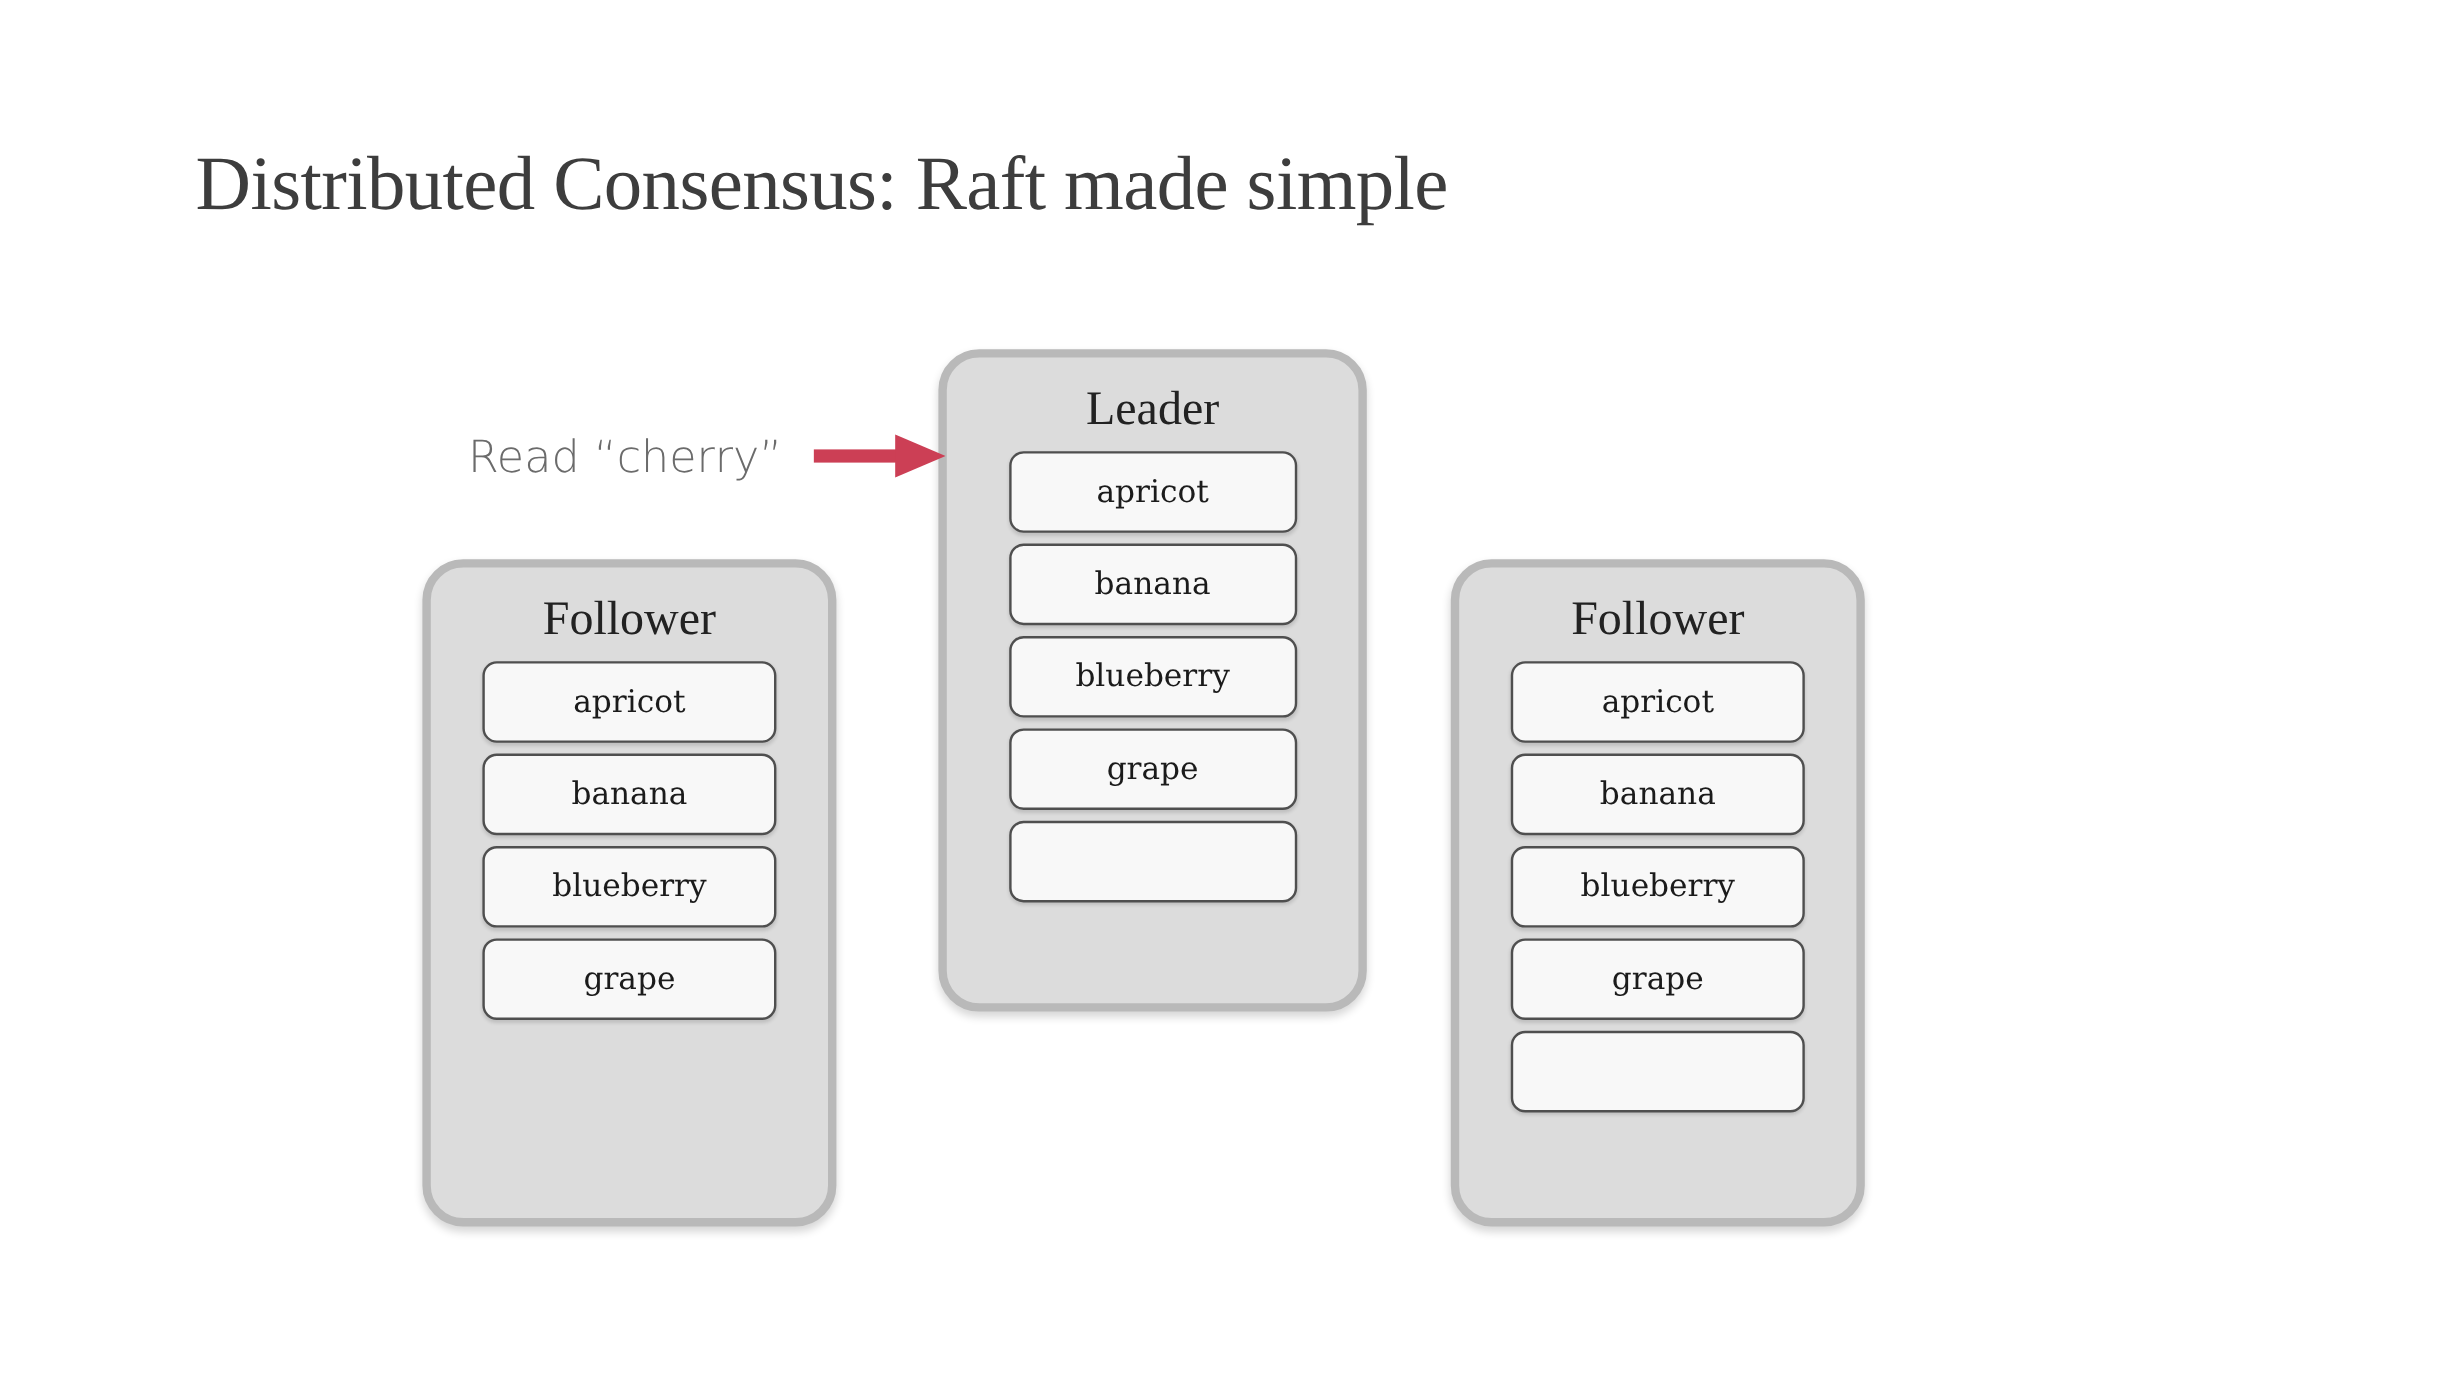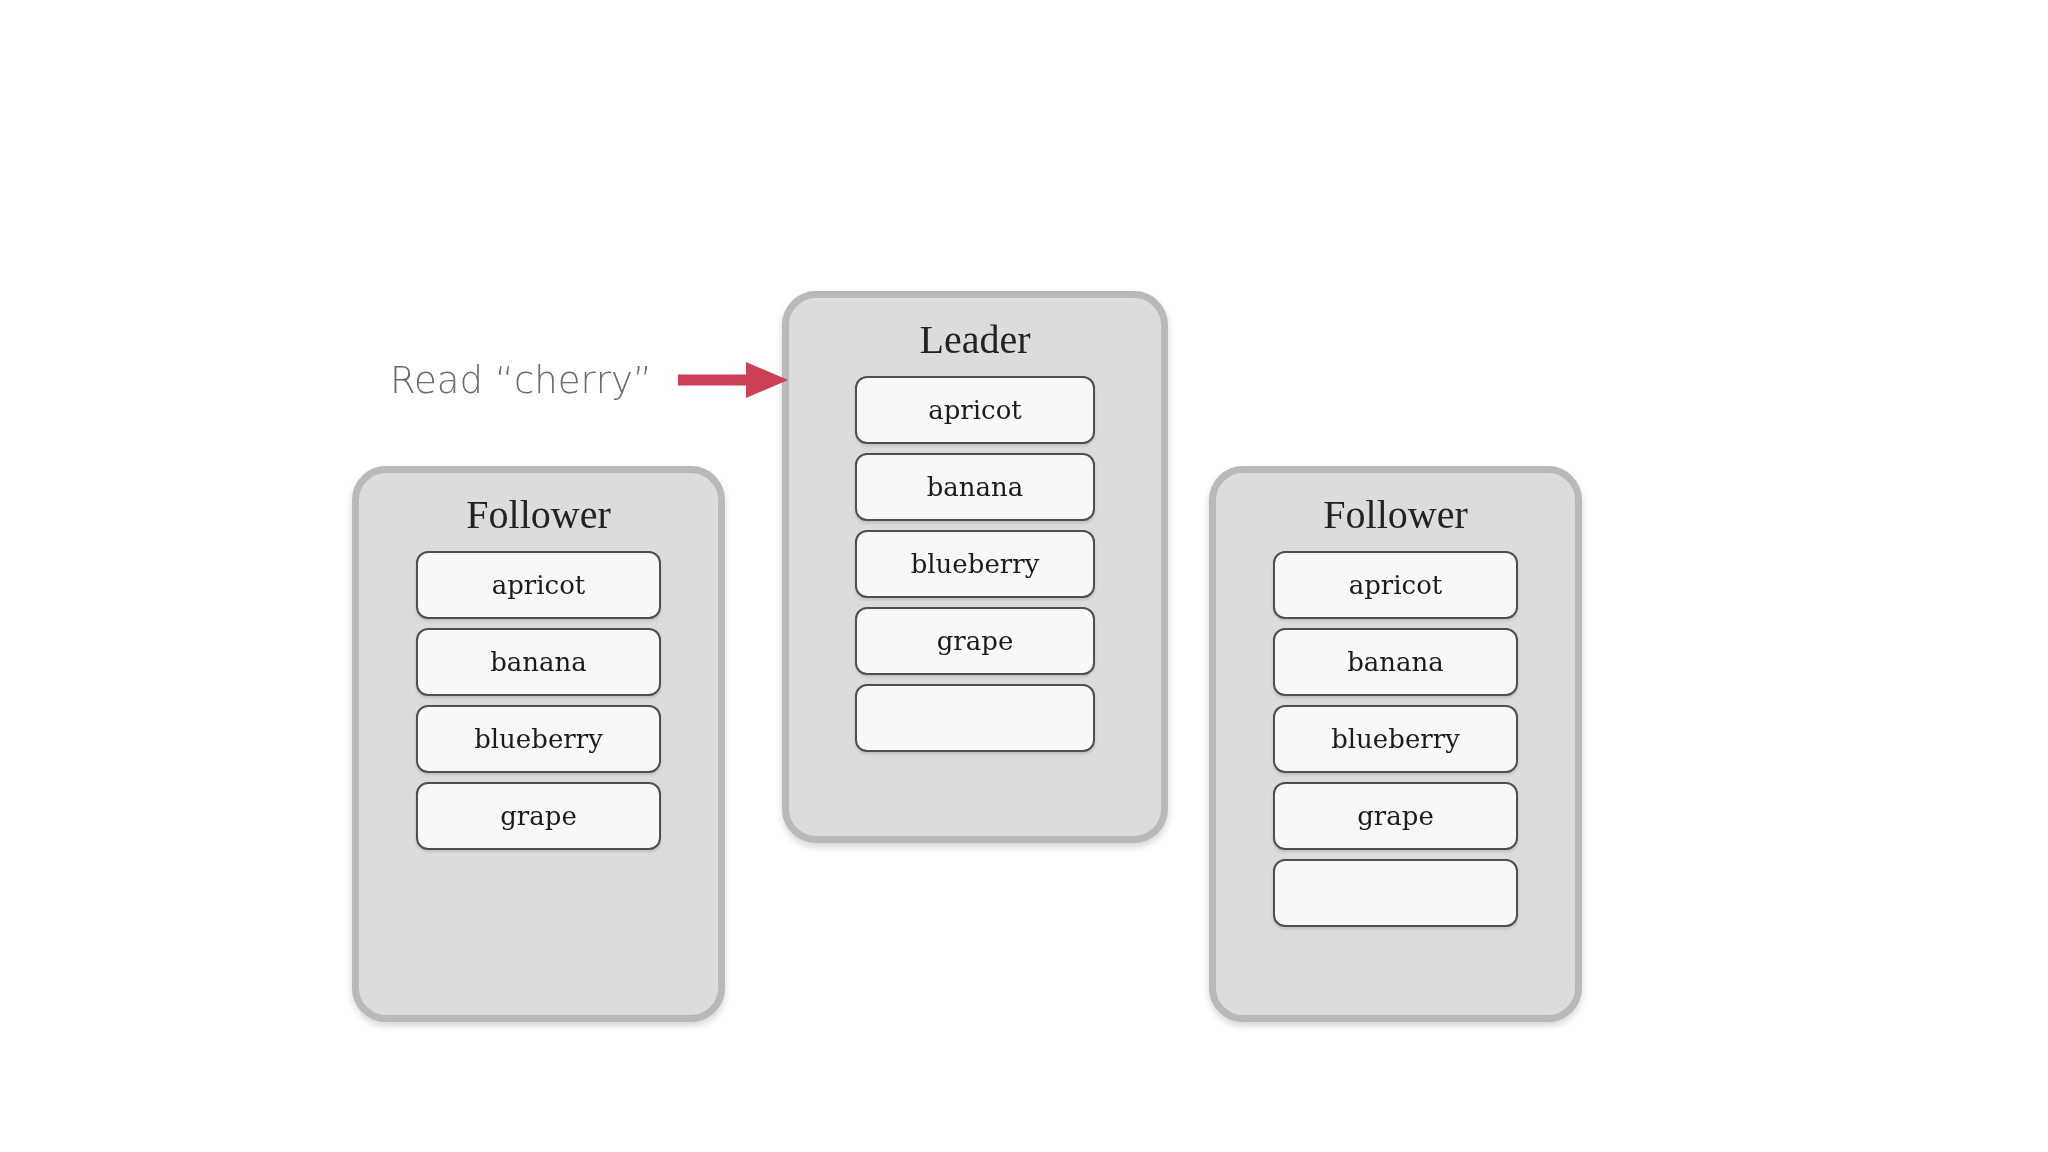--- a/index.html
+++ b/index.html
@@ -85,32 +85,32 @@
 
   .entry.highlight {
     background: #e89ba3;
     border-color: #c8545f;
   }
 
   
   #node-leader {
     left: 782px;
     top: 291px;
-    width: 386px;
+    width: 357px;
     height: 552px;
   }
   #node-leader .entry {
     width: 240px;
     height: 68px;
   }
 
   
   .node-follower {
     top: 466px;
-    width: 373px;
+    width: 345px;
     height: 556px;
   }
   .node-follower .entry {
     width: 245px;
     height: 68px;
   }
   #node-follower-left  { left: 352px; }
   #node-follower-right { left: 1209px; }
 
   
@@ -133,20 +133,21 @@
   }
   #read-arrow {
     display: block;
   }
 </style>
 </head>
 <body>
 
 <div id="slide">
 
+  <div id="slide-title">Distributed Consensus: Raft made simple</div>
 
   <div class="node node-follower" id="node-follower-left">
     <div class="node-title">Follower</div>
     <div class="entries">
       <div class="entry">apricot</div>
       <div class="entry">banana</div>
       <div class="entry">blueberry</div>
       <div class="entry">grape</div>
     </div>
   </div>

